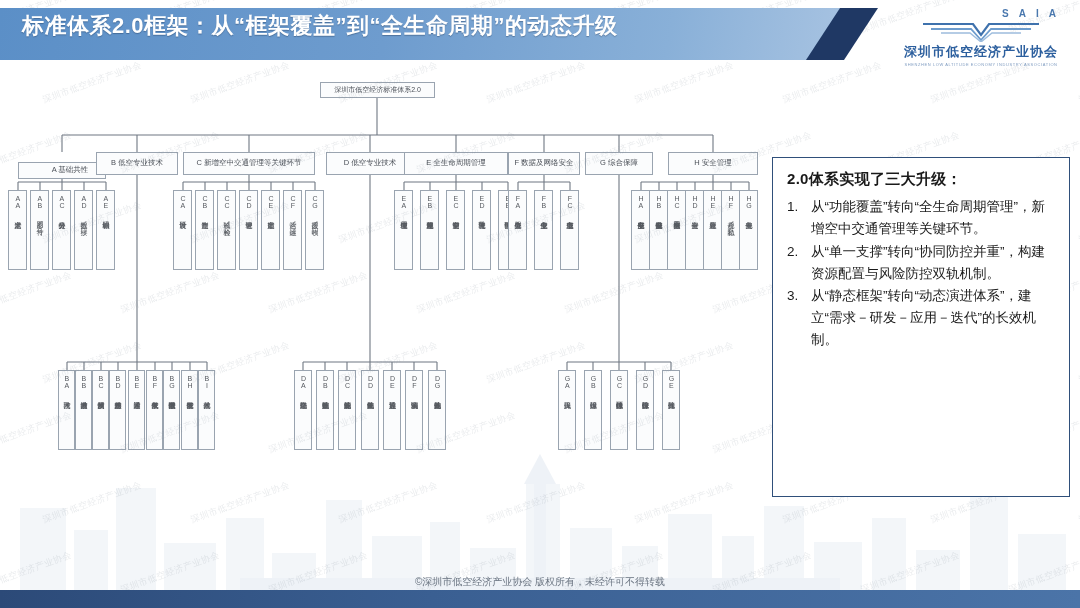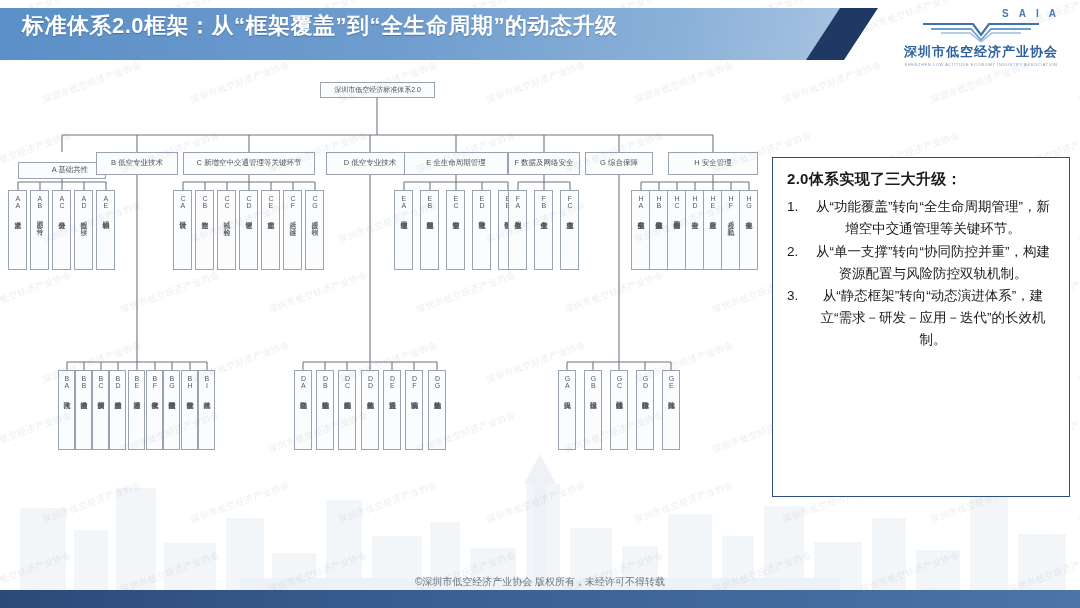--- a/index.html
+++ b/index.html
@@ -103,21 +103,21 @@
     width: 298px; height: 340px;
     background:#ffffff;
     border:1px solid #2f4f7a;
     z-index: 6;
     padding: 12px 14px 10px 14px;
   }
   .panel h2 {
     font-size: 15px; font-weight:bold; color:#1a1a1a;
     margin-bottom: 7px; letter-spacing:.3px;
   }
-  .panel ol { list-style:none; counter-reset: it; text-align: center; }
+  .panel ol { list-style:none; counter-reset: it; }
   .panel li {
     counter-increment: it;
     position: relative;
     font-size: 13.5px;
     color:#1a1a1a;
     line-height: 1.62;
     padding-left: 24px;
     margin-bottom: 1px;
   }
   .panel li:before {

